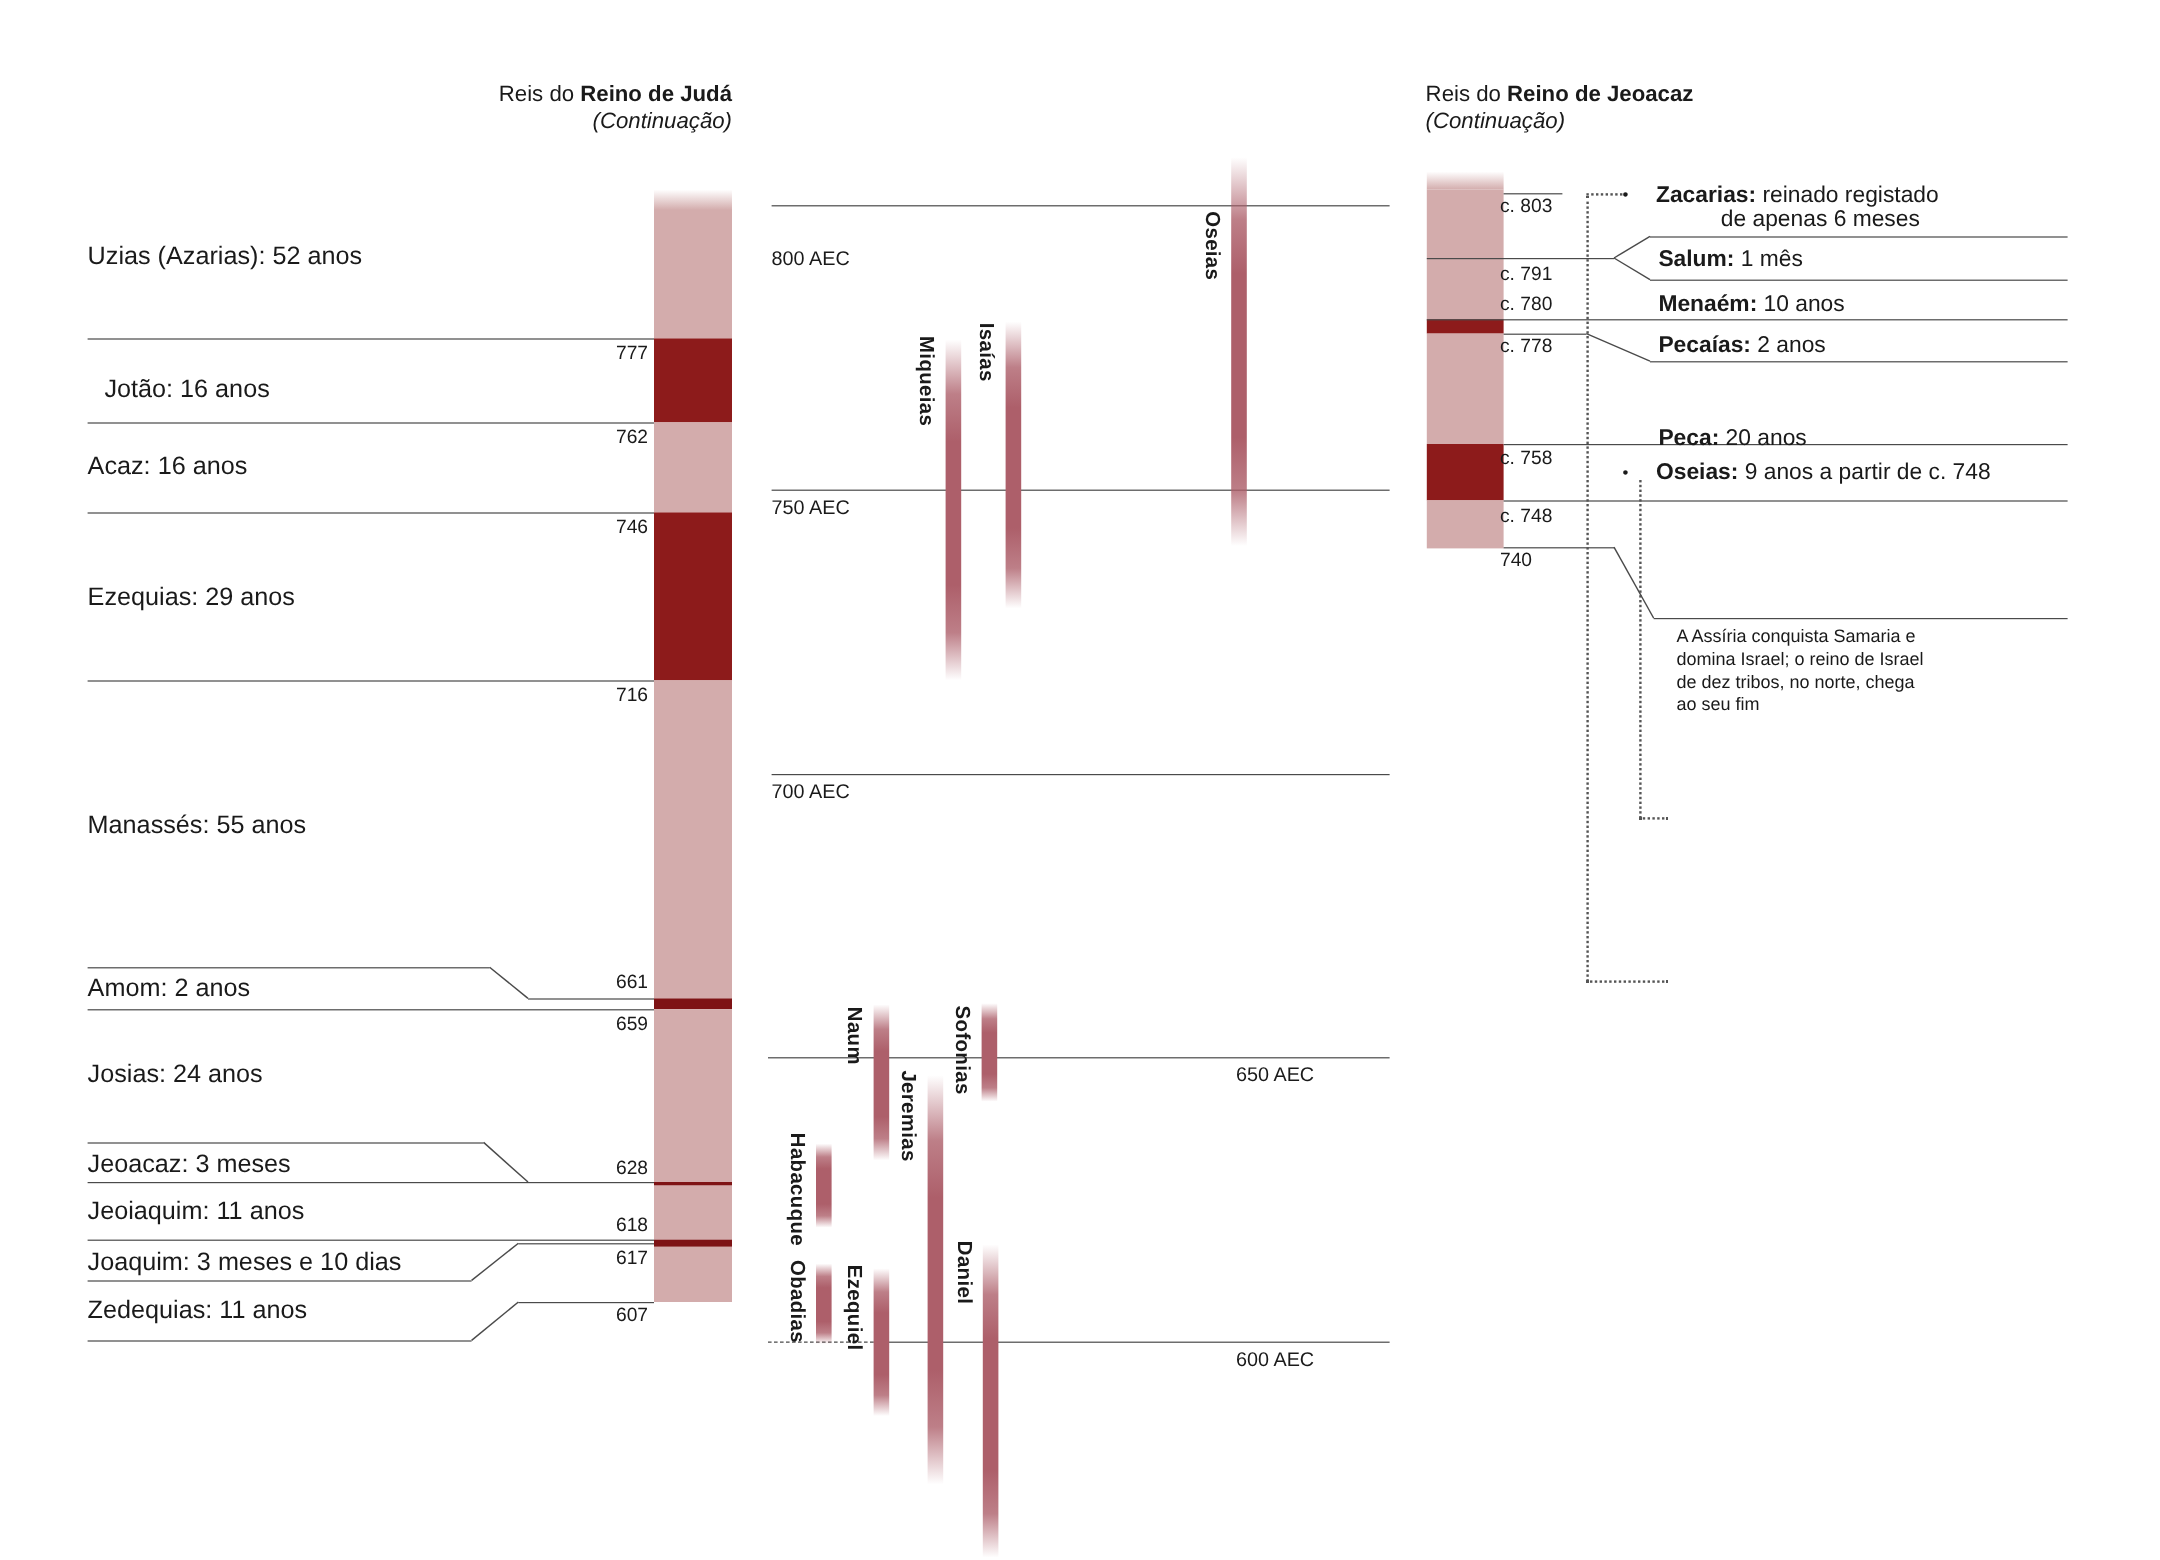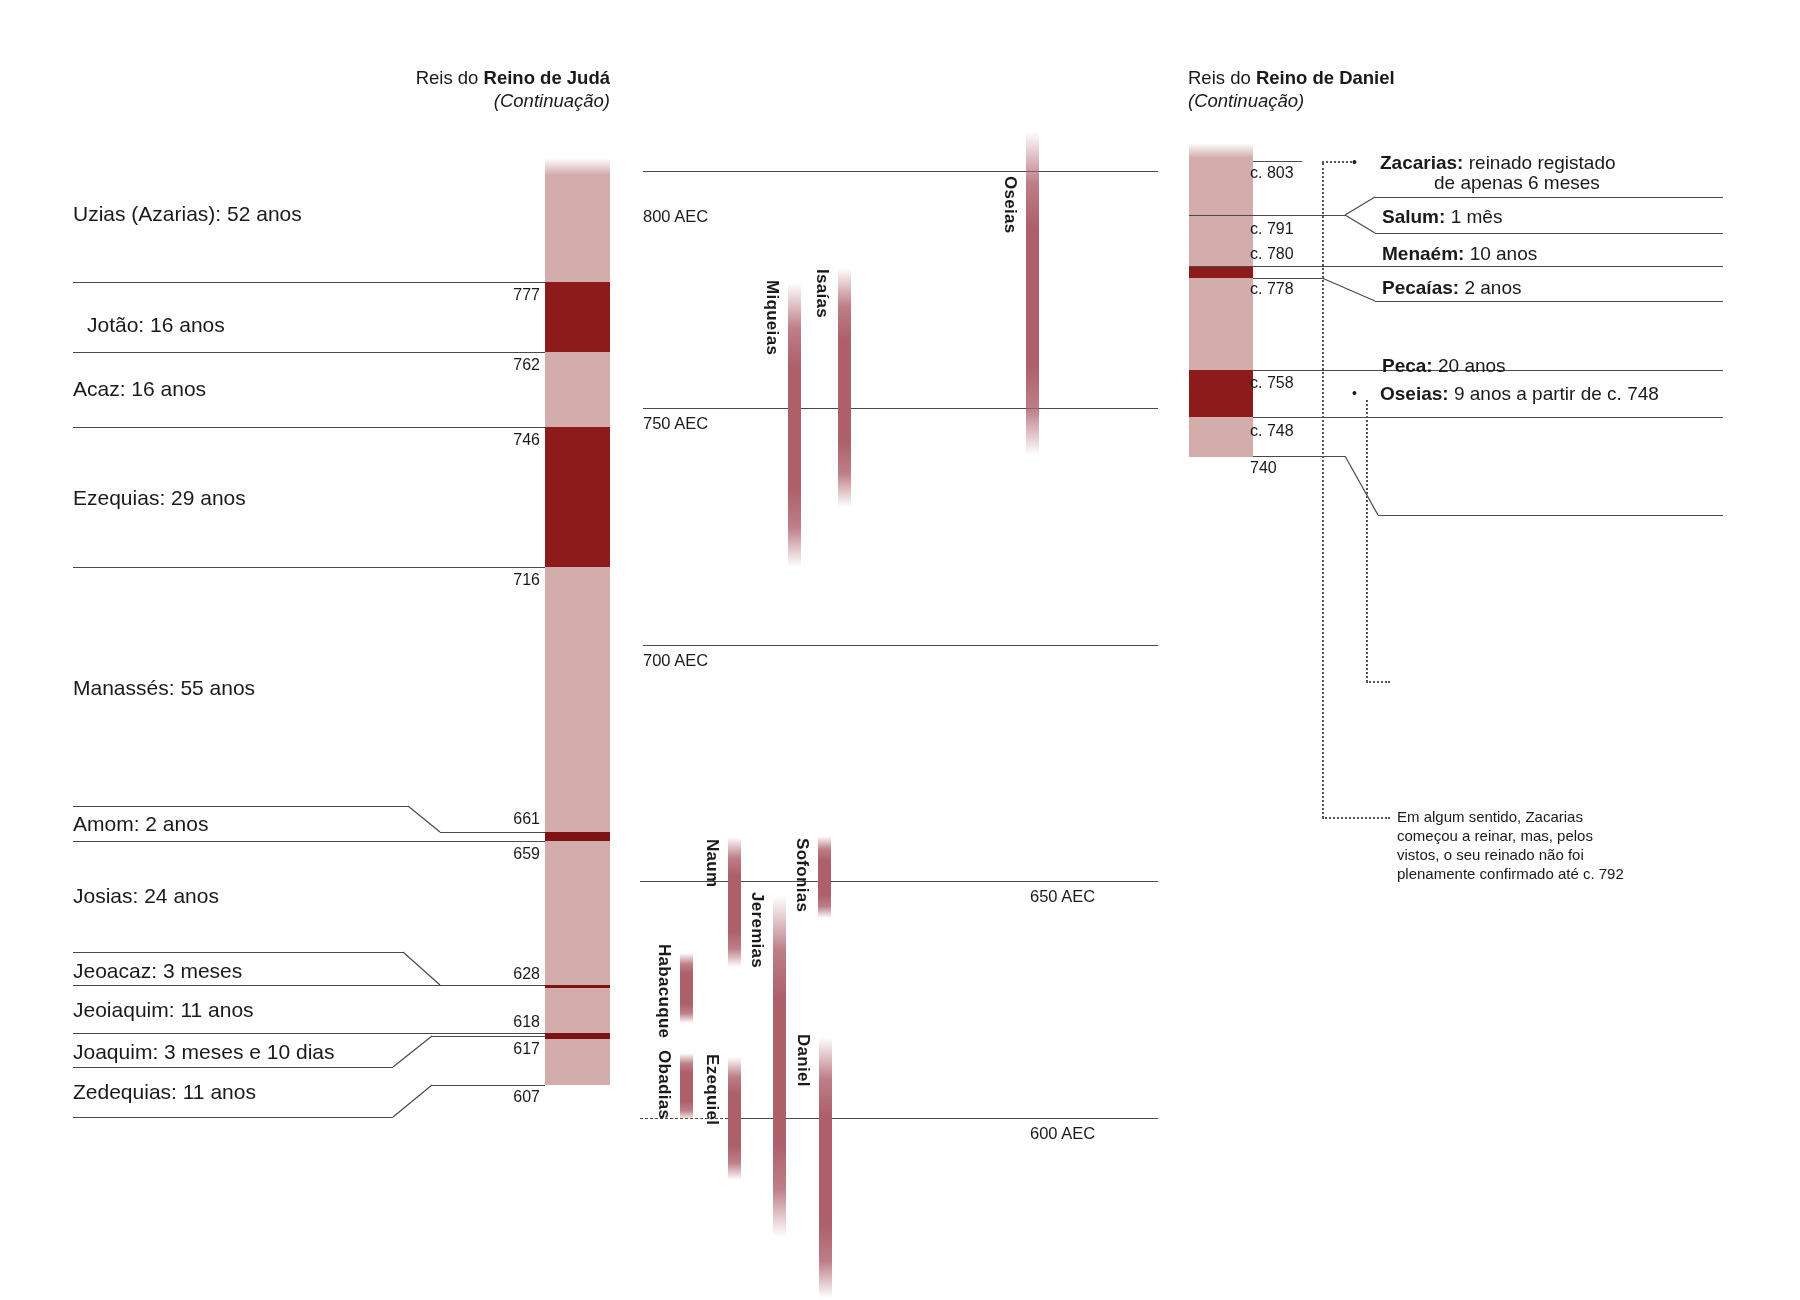--- a/index.html
+++ b/index.html
@@ -39,21 +39,21 @@
 </head>
 <body>
 
 <div id="stage">
 
   <div class="hdr" style="left:300px; top:66px; width:310px; text-align:right;">
     <div><span>Reis do </span><b>Reino de Judá</b></div>
     <div class="cont">(Continuação)</div>
   </div>
   <div class="hdr" style="left:1188px; top:66px; width:320px;">
-    <div><span>Reis do </span><b>Reino de Daniel</b></div>
+    <div><span>Reis do </span><b>Reino de Jeoacaz</b></div>
     <div class="cont">(Continuação)</div>
   </div>
 
   <div class="seg fadein" style="top:158px; height:17px;"></div>
   <div class="seg pink" style="top:175px; height:107px;"></div>
   <div class="seg dark" style="top:282px; height:70px;"></div>
   <div class="seg pink" style="top:352px; height:75px;"></div>
   <div class="seg dark" style="top:427px; height:140px;"></div>
   <div class="seg pink" style="top:567px; height:265px;"></div>
   <div class="seg darkthin" style="top:832px; height:9px;"></div>
@@ -173,24 +173,24 @@
   <div class="iking" style="left:1382px; top:324px;margin-top:31px;"><b>Peca:</b><span> 20 anos</span></div>
   <span class="bullet" style="left:1352px; top:386px;">•</span>
   <div class="iking" style="left:1380px; top:383px;"><b>Oseias:</b><span> 9 anos a partir de c. 748</span></div>
 
   <div class="doth" style="left:1322px; top:161px; width:30px;"></div>
   <div class="dotv" style="left:1322px; top:163px; height:655px;"></div>
   <div class="doth" style="left:1322px; top:817px; width:68px;"></div>
   <div class="dotv" style="left:1366px; top:400px; height:282px;"></div>
   <div class="doth" style="left:1366px; top:681px; width:24px;"></div>
 
-  <div class="note" style="left:1397px; top:807px; width:280px;">Em algum sentido, Zacarias
-começou a reinar, mas, pelos
-vistos, o seu reinado não foi
-plenamente confirmado até c. 792</div>
+  <div class="note" style="left:1397px; top:521px; width:270px;">A Assíria conquista Samaria e
+domina Israel; o reino de Israel
+de dez tribos, no norte, chega
+ao seu fim</div>
 
   <svg class="overlay" width="1800" height="1300" viewBox="0 0 1800 1300">
     <g stroke="#4a4a4a" stroke-width="1.2" fill="none">
       <line x1="408" y1="806" x2="440" y2="832"></line>
       <line x1="403" y1="952" x2="440" y2="985"></line>
       <line x1="393" y1="1067" x2="432" y2="1036"></line>
       <line x1="393" y1="1117" x2="432" y2="1085"></line>
       <line x1="1345" y1="215" x2="1375" y2="197"></line>
       <line x1="1345" y1="215" x2="1375" y2="233"></line>
       <line x1="1322" y1="278" x2="1375" y2="301"></line>

